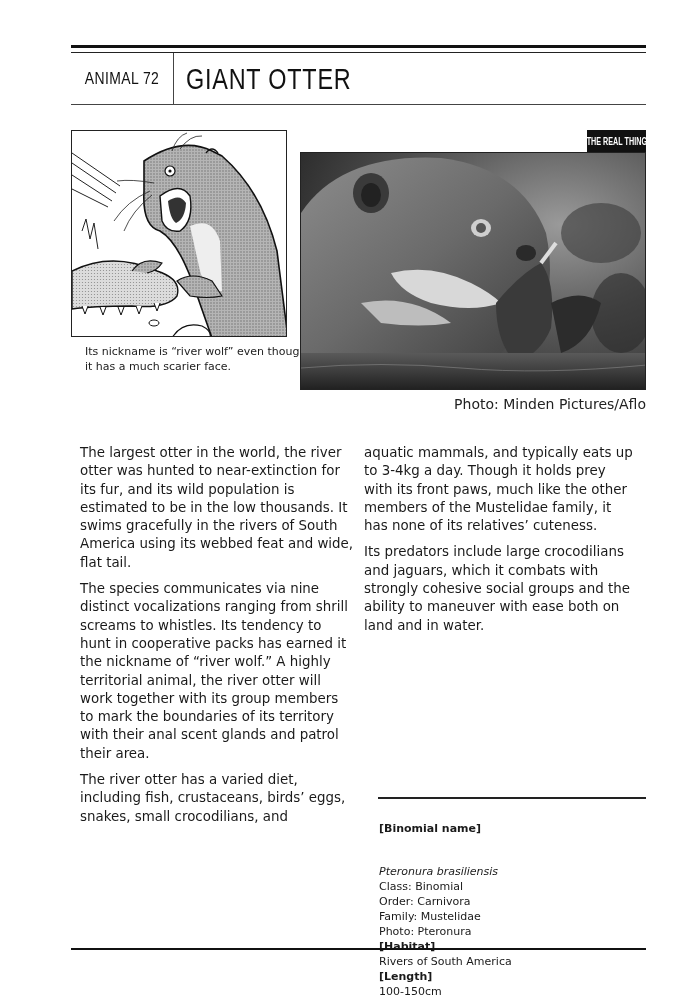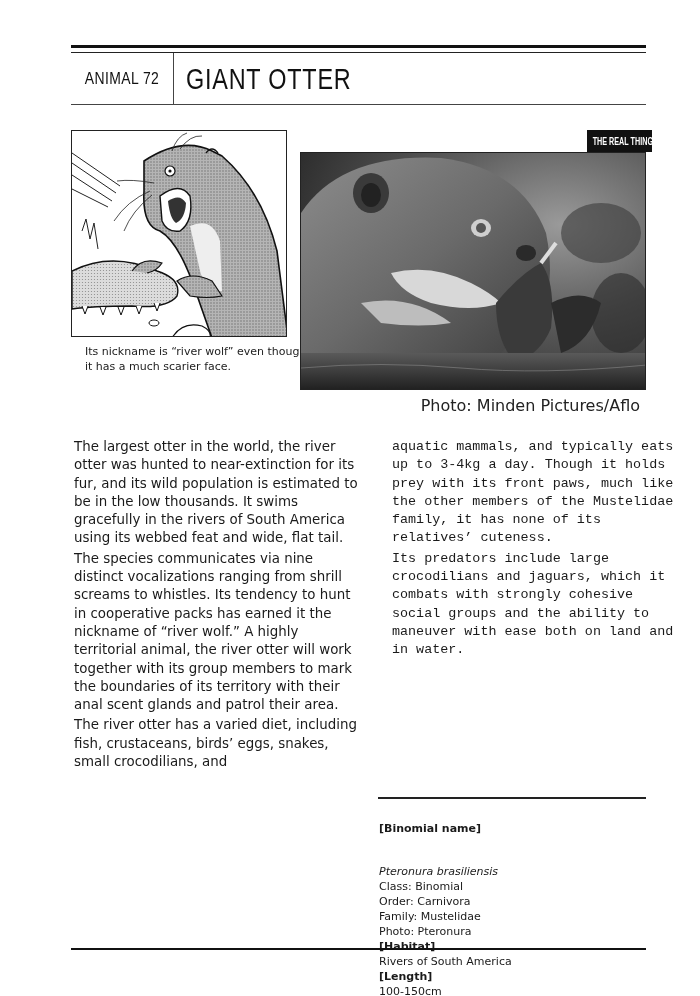--- a/index.html
+++ b/index.html
@@ -26,29 +26,29 @@
   .cap-small { position: absolute; left: 85px; top: 344px; width: 230px;
                font-size: 11px; line-height: 15px; color: #222; }
 
   
   .photo { position: absolute; left: 300px; top: 152px; width: 346px; height: 238px;
            border: 1px solid #222; box-sizing: border-box; overflow: hidden;
            background: radial-gradient(ellipse at 70% 30%, #8a8a8a 0%, #5e5e5e 40%, #3a3a3a 100%); }
   .tag { position: absolute; left: 587px; top: 130px; width: 59px; height: 22px; background: #111;
          color: #fff; font-family: "Liberation Sans", sans-serif; font-weight: bold;
          font-size: 10px; display: flex; align-items: center; justify-content: center;
-         letter-spacing: 0; padding-left: 6px; }
+         letter-spacing: 0; }
   .tag span { display: inline-block; transform: scaleX(0.72); white-space: nowrap; }
-  .credit { position: absolute; right: 60px; top: 396px; font-size: 16px; color: #222; }
+  .credit { position: absolute; right: 54px; top: 396px; font-size: 14px; color: #222; }
 
   
   .col { position: absolute; font-size: 13.4px; line-height: 18.3px; color: #1a1a1a; }
-  .col p { margin: 2px; }
+  .col p { margin: 8px; }
   .col-left  { left: 72px; top: 436px; width: 290px; }
-  .col-right { left: 390px; top: 436px; width: 290px; font-family: Liberation Mono, monospace; }
+  .col-right { left: 356px; top: 436px; width: 290px; }
 
   
   .info-rule { position: absolute; left: 378px; top: 797px; width: 268px; height: 1.5px; background: #222; }
   .info { position: absolute; left: 379px; top: 821px; font-size: 11px; line-height: 15px; color: #1a1a1a; }
   .info-row { display: flex; flex-direction: column; }
   .info-key { width: 121px; font-weight: bold; }
   .info-val { }
   .info-val.italic { font-style: italic; margin-top: 28px; }
 
   .rule-bottom { position: absolute; left: 71px; width: 575px; top: 948px; height: 2px; background: #111; }

